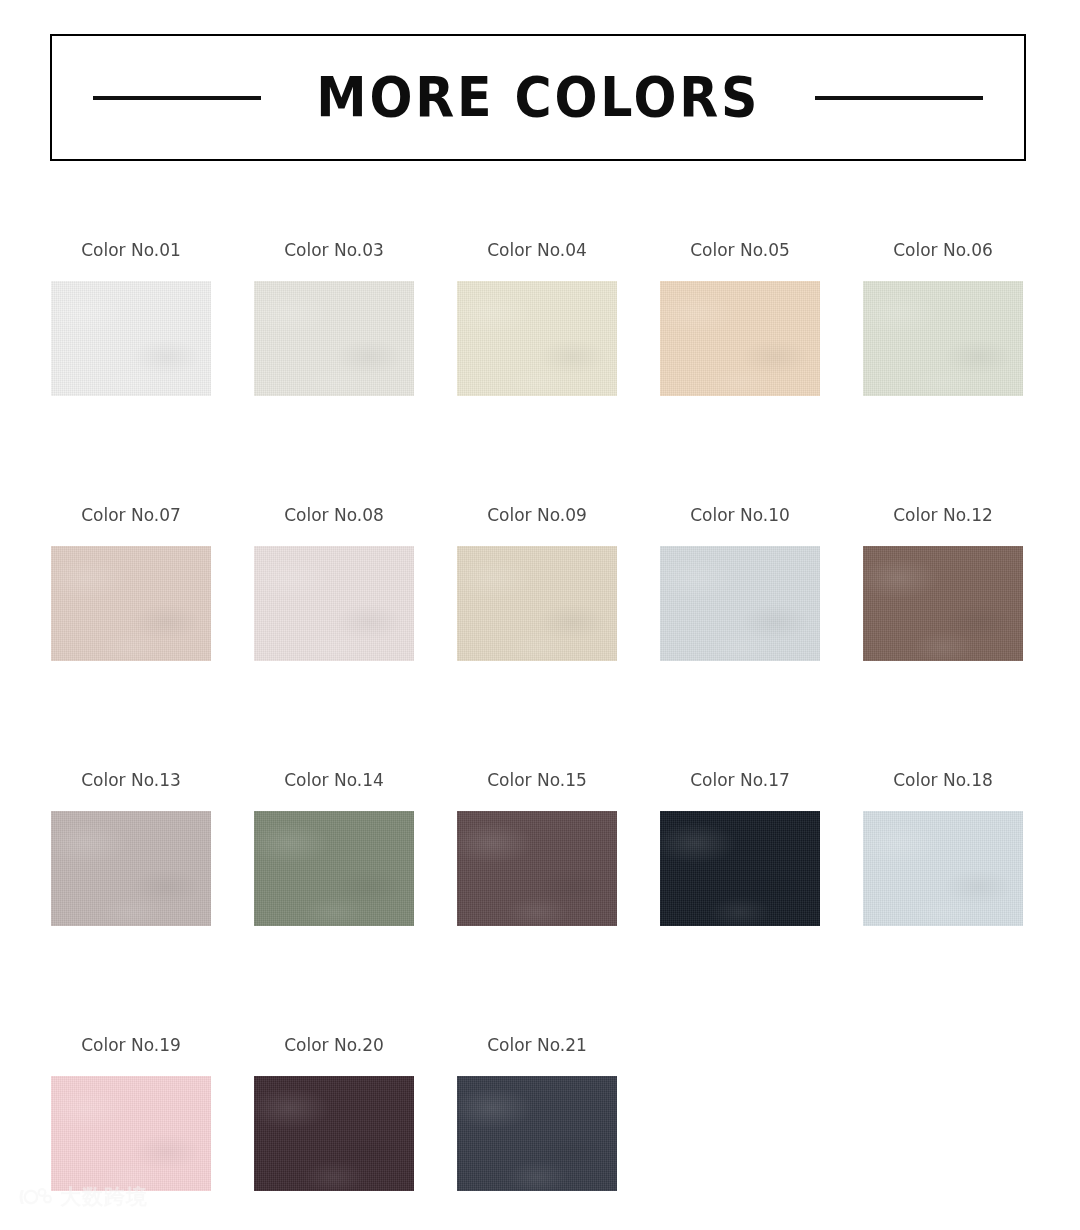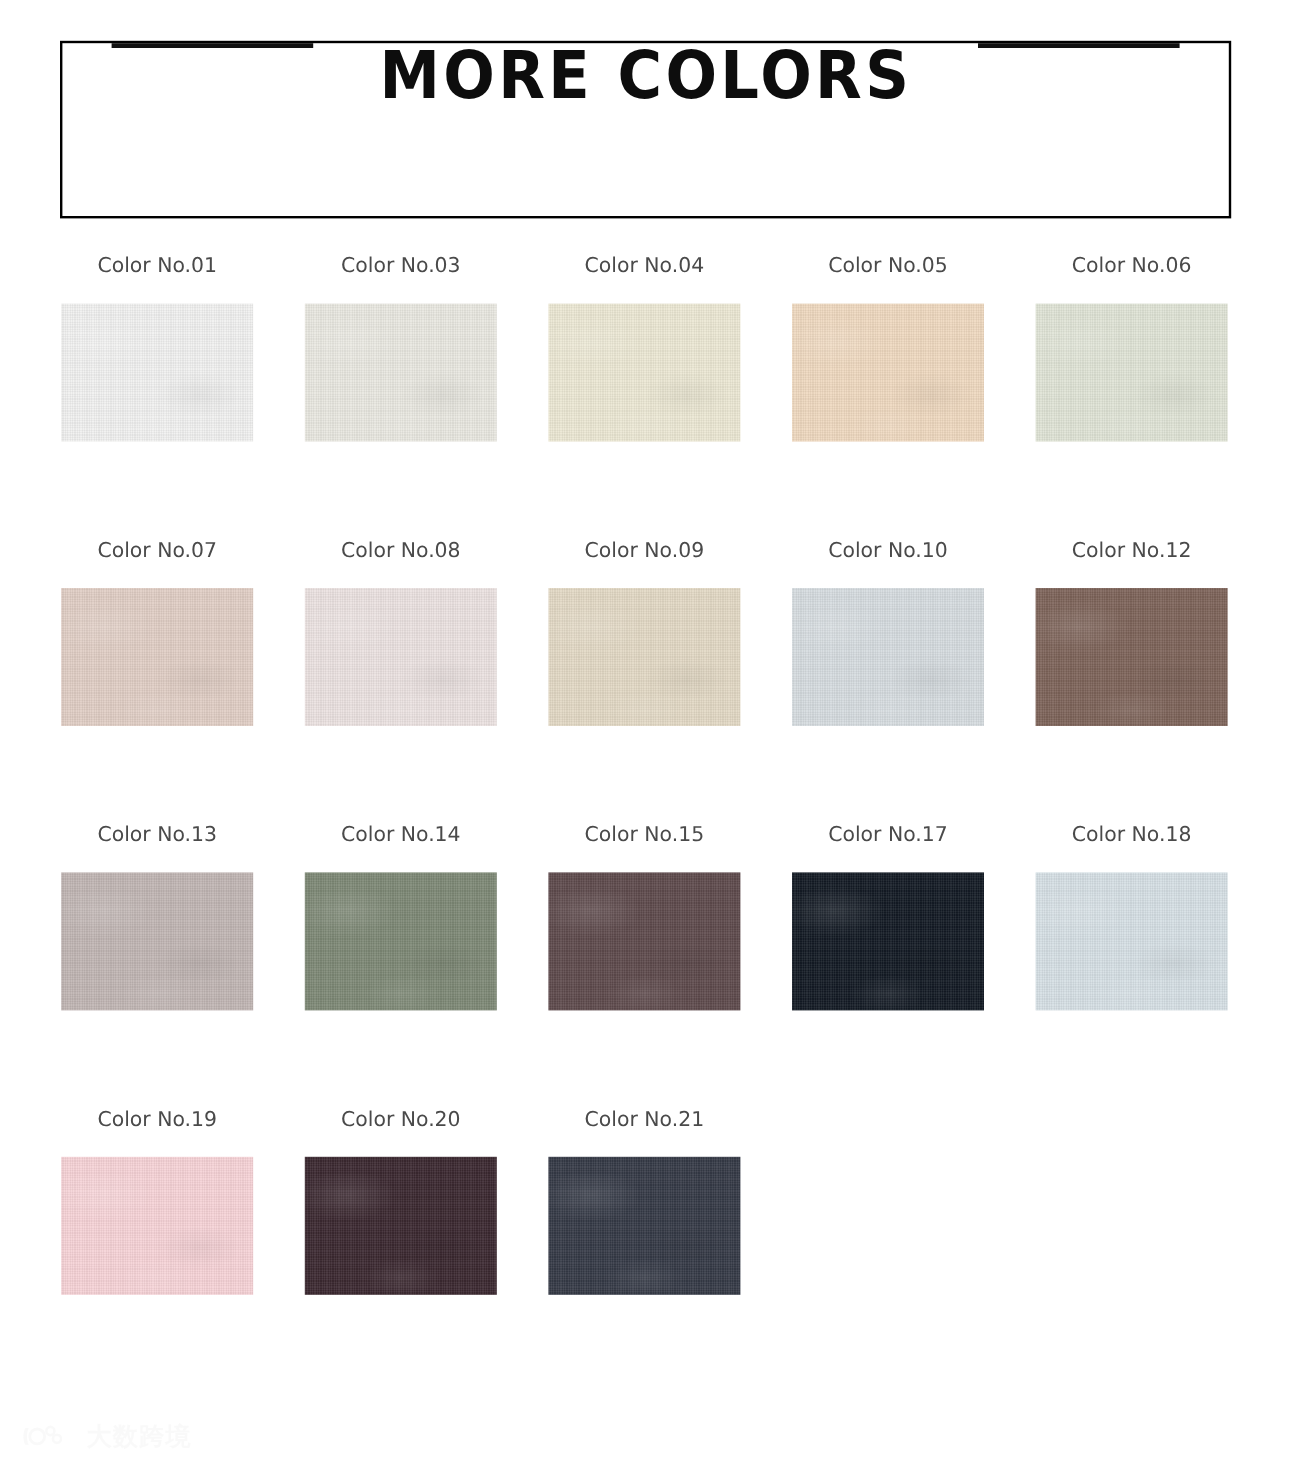--- a/index.html
+++ b/index.html
@@ -14,25 +14,25 @@
     position: relative;
     overflow: hidden;
   }
 
   
   .header-banner {
     position: absolute;
     left: 50px;
     top: 34px;
     width: 976px;
-    height: 148px;
+    height: 127px;
     border: 2px solid #000000;
     box-sizing: border-box;
     display: flex;
-    align-items: flex-start;
+    align-items: center;
     justify-content: center;
     gap: 36px;
   }
   .rule {
     width: 168px;
     height: 4px;
     background: #111111;
     flex: none;
   }
   .banner-title {
@@ -53,20 +53,21 @@
     left: 51px;
     top: 214px;
     width: 978px;
     display: grid;
     grid-template-columns: repeat(5, 160px);
     column-gap: 43px;
     row-gap: 83px;
   }
   .cell {
     width: 160px;
+    margin-top: 28px;
   }
   .cell-label {
     font-family: "DejaVu Sans", sans-serif;
     font-size: 17px;
     color: #4a4a4a;
     text-align: center;
     line-height: 1;
     margin-bottom: 22px;
     white-space: nowrap;
   }
@@ -105,21 +106,21 @@
     pointer-events: none;
   }
 
   
   .watermark {
     position: absolute;
     left: 18px;
     top: 1186px;
     display: flex;
     align-items: center;
-    gap: 20px;
+    gap: 8px;
     opacity: 0.5;
   }
   .watermark-mark {
     width: 34px;
     height: 22px;
     position: relative;
     flex: none;
   }
   .watermark-text {
     font-family: "DejaVu Sans", sans-serif;

